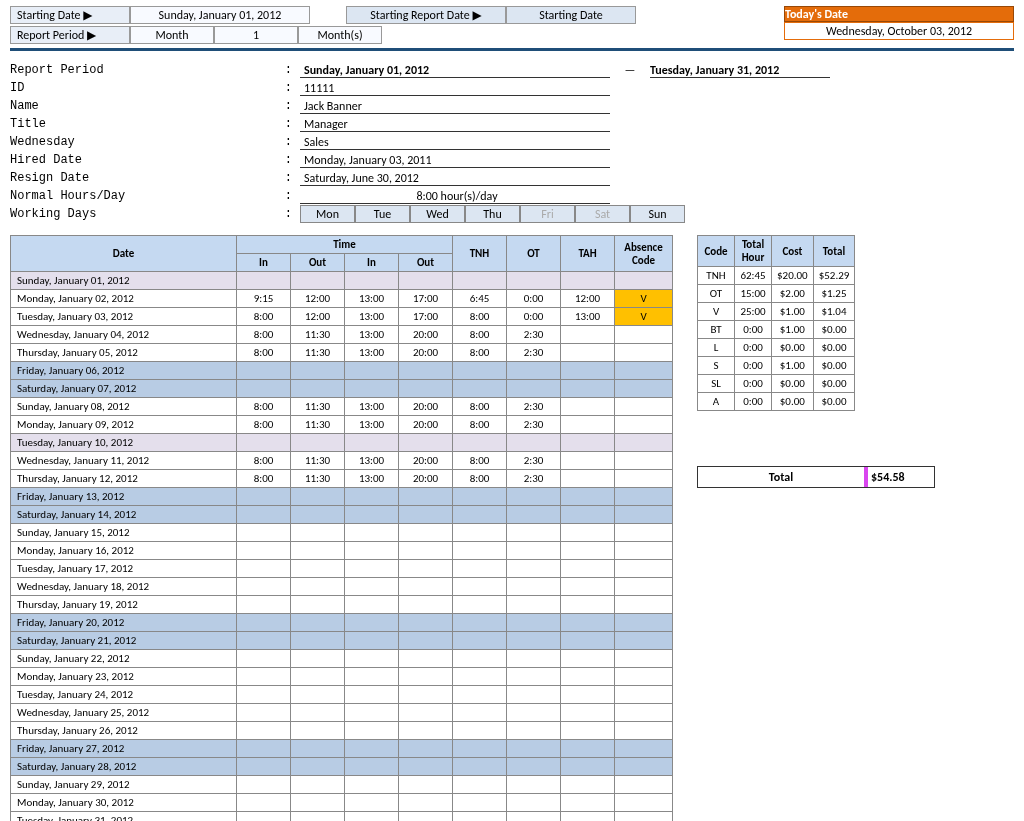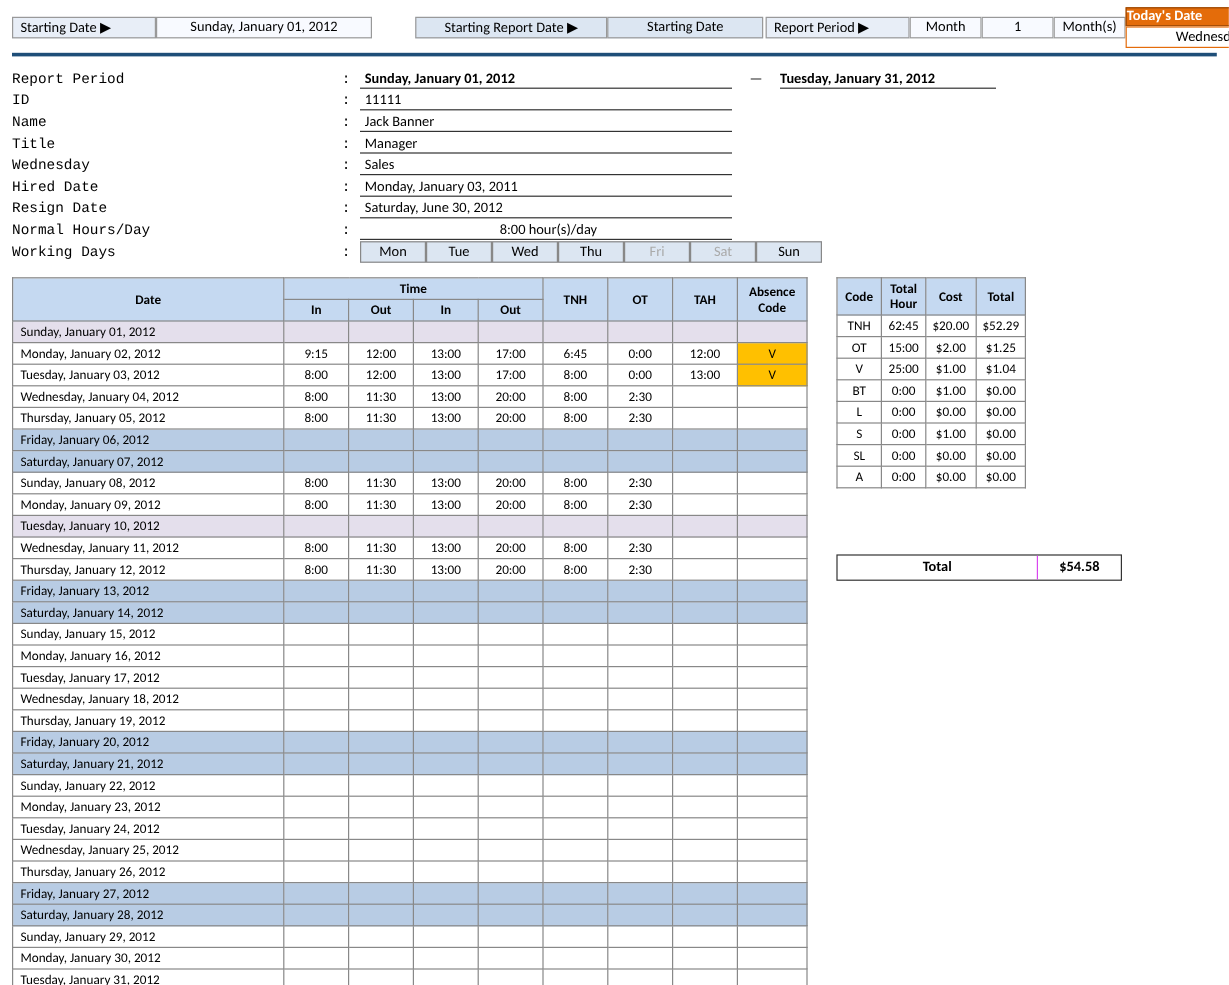--- a/index.html
+++ b/index.html
@@ -1,23 +1,23 @@
 <!DOCTYPE html>
 <html><head>
 <meta charset="utf-8">
 <style>
 * { box-sizing: border-box; margin: 0; padding: 0; }
 body { font-family: Calibri, Arial, sans-serif; font-size: 12px; background: #fff; padding: 6px 10px; }
 .top-bar { display: flex; border-bottom: 3px solid #1f4e78; padding-bottom: 4px; margin-bottom: 10px; }
-.top-left { display: flex; gap: 2px; }
+.top-left { display: flex; flex-direction: column; gap: 2px; }
 .top-row { display: flex; align-items: center; }
 .cell { border: 1px solid #999; padding: 2px 6px; height: 18px; display: flex; align-items: center; }
 .lbl-cell { background: #e8eef7; width: 120px; }
 .val-cell { background: #f8faff; width: 180px; justify-content: center; text-align: center; }
-.sm-cell { width: 60px; justify-content: center; }
+.sm-cell { width: 84px; justify-content: center; }
 .sp-lbl { background: #dce6f2; width: 160px; justify-content: center; margin-left: 36px; }
 .sp-val { background: #dce6f2; width: 130px; justify-content: center; }
 .today-lbl { background: #e46c0a; color: #fff; font-weight: bold; width: 230px; justify-content: center; border: 1px solid #984806; }
 .today-val { background: #fff; width: 230px; justify-content: center; border: 1px solid #e46c0a; }
 .today-box { margin-left: auto; display: flex; flex-direction: column; }
 
 .info { margin: 8px 0 12px 0; }
 .info-row { display: flex; align-items: center; height: 18px; }
 .info-lbl { width: 290px; display: flex; font-family: Liberation Mono, monospace; }
 .info-lbl span:first-child { flex: 1; }
@@ -44,21 +44,21 @@
 .ts td.d { text-align: left; padding-left: 6px; }
 .ts tr.pink td { background: #e4dfec; }
 .ts tr.blue td { background: #b8cce4; }
 .ts tr.v td.ac { background: #ffc000; }
 
 .summary { }
 .summary th, .summary td { text-align: center; width: 37px; }
 
 .total-box { margin-top: 55px; width: 238px; display: flex; border: 1px solid #333; }
 .total-box .tl { flex: 1; text-align: center; font-weight: bold; padding: 3px; }
-.total-box .tv { width: 70px; text-align: center; font-weight: bold; padding: 3px; border-left: 1px solid #d946ef; }
+.total-box .tv { width: 70px; font-weight: bold; padding: 3px; border-left: 4px solid #d946ef; }
 </style>
 </head>
 <body>
 
 <div class="top-bar">
   <div class="top-left">
     <div class="top-row">
       <div class="cell lbl-cell">Starting Date ▶</div>
       <div class="cell val-cell">Sunday, January 01, 2012</div>
       <div class="cell sp-lbl">Starting Report Date ▶</div>

